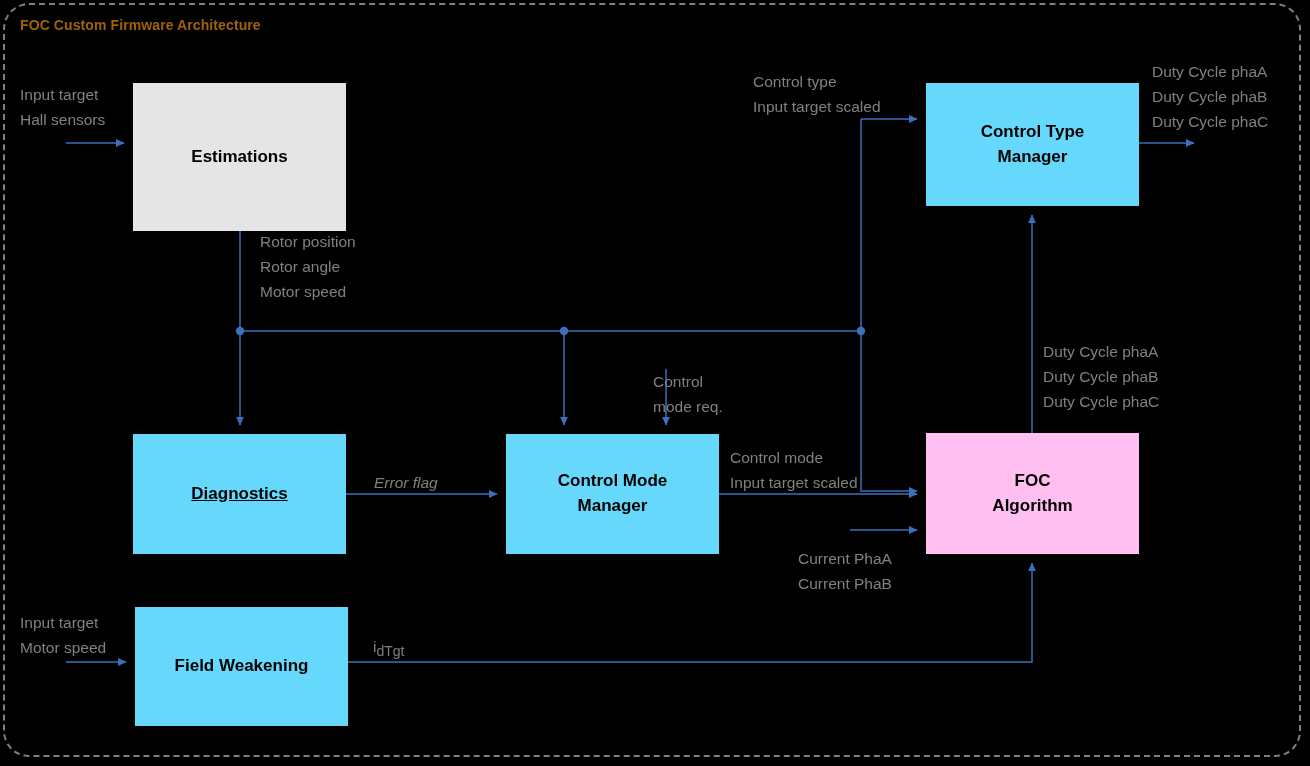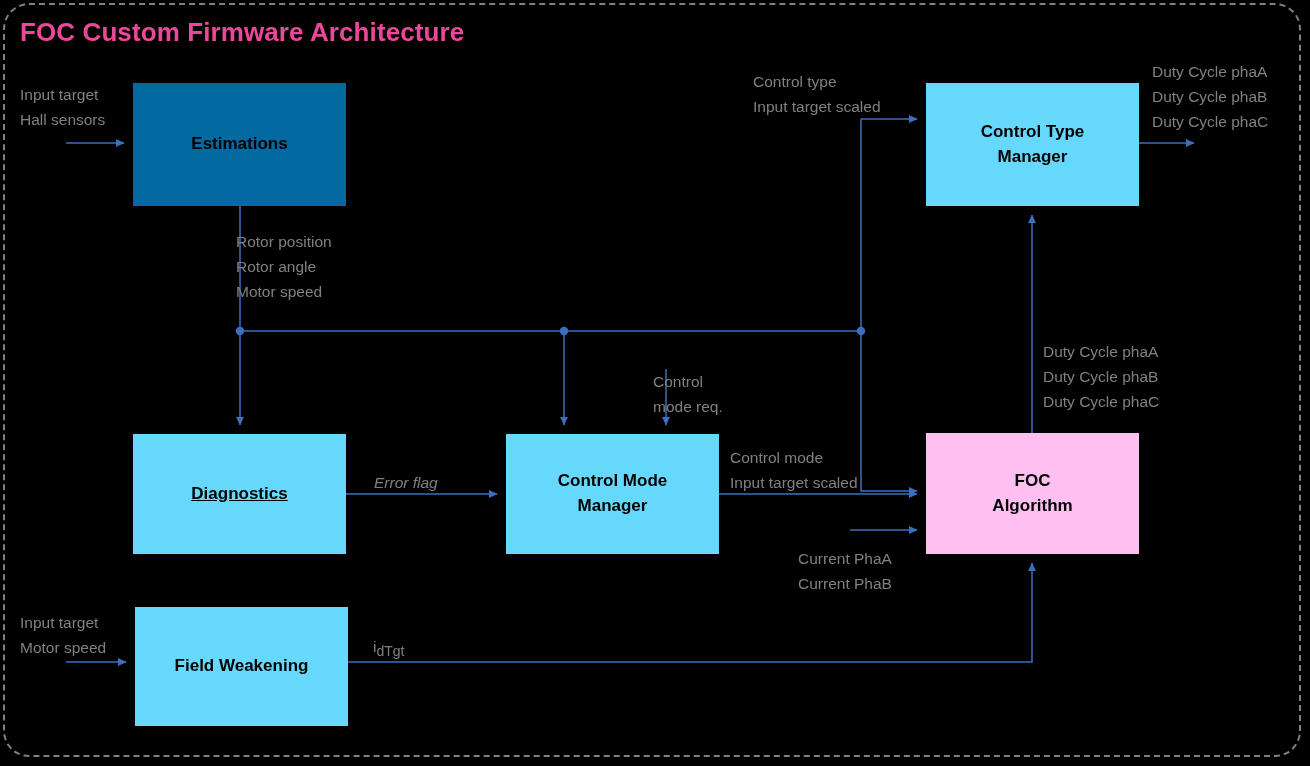--- a/index.html
+++ b/index.html
@@ -33,23 +33,23 @@
     position: absolute;
     left: 0;
     top: 0;
     width: 1310px;
     height: 766px;
   }
   .title {
     position: absolute;
     left: 20px;
     top: 17px;
-    font-size: 26px;
+    font-size: 14px;
     font-weight: bold;
-    color: #ec4899;
+    color: #a16207;
     letter-spacing: 0.1px;
     white-space: nowrap;
   }
   .node {
     position: absolute;
     box-sizing: border-box;
     display: flex;
     align-items: center;
     justify-content: center;
     text-align: center;
@@ -117,21 +117,21 @@
       <path d="M66,662 L126,662" marker-end="url(#ar)"></path>
     </g>
 
     <g fill="#3D6FBF" stroke="none">
       <circle cx="240" cy="331" r="4.2"></circle>
       <circle cx="564" cy="331" r="4.2"></circle>
       <circle cx="861" cy="331" r="4.2"></circle>
     </g>
   </svg>
 
-  <div class="node" style="left:133px; top:83px; width:213px; height:123px; background:#0369a1;">
+  <div class="node" style="left:133px; top:83px; width:213px; height:148px; background:#e5e5e5;">
     <span style="white-space:pre-line;">Estimations</span>
   </div>
 
   <div class="node" style="left:926px; top:83px; width:213px; height:123px; background:#66D8FC;">
     <span style="white-space:pre-line;">Control Type
 Manager</span>
   </div>
 
   <div class="node" style="left:133px; top:434px; width:213px; height:120px; background:#66D8FC;text-decoration:underline;">
     <span style="white-space:pre-line;">Diagnostics</span>
@@ -147,21 +147,21 @@
   </div>
 
   <div class="node" style="left:926px; top:433px; width:213px; height:121px; background:#FFBFF0;">
     <span style="white-space:pre-line;">FOC
 Algorithm</span>
   </div>
 
   <div class="label" style="left:20px; top:82px;">Input target
 Hall sensors</div>
 
-  <div class="label" style="left:236px; top:229px;">Rotor position
+  <div class="label" style="left:260px; top:229px;">Rotor position
 Rotor angle
 Motor speed</div>
 
   <div class="label" style="left:753px; top:69px;">Control type
 Input target scaled</div>
 
   <div class="label" style="left:1152px; top:59px;">Duty Cycle phaA
 Duty Cycle phaB
 Duty Cycle phaC</div>
 

